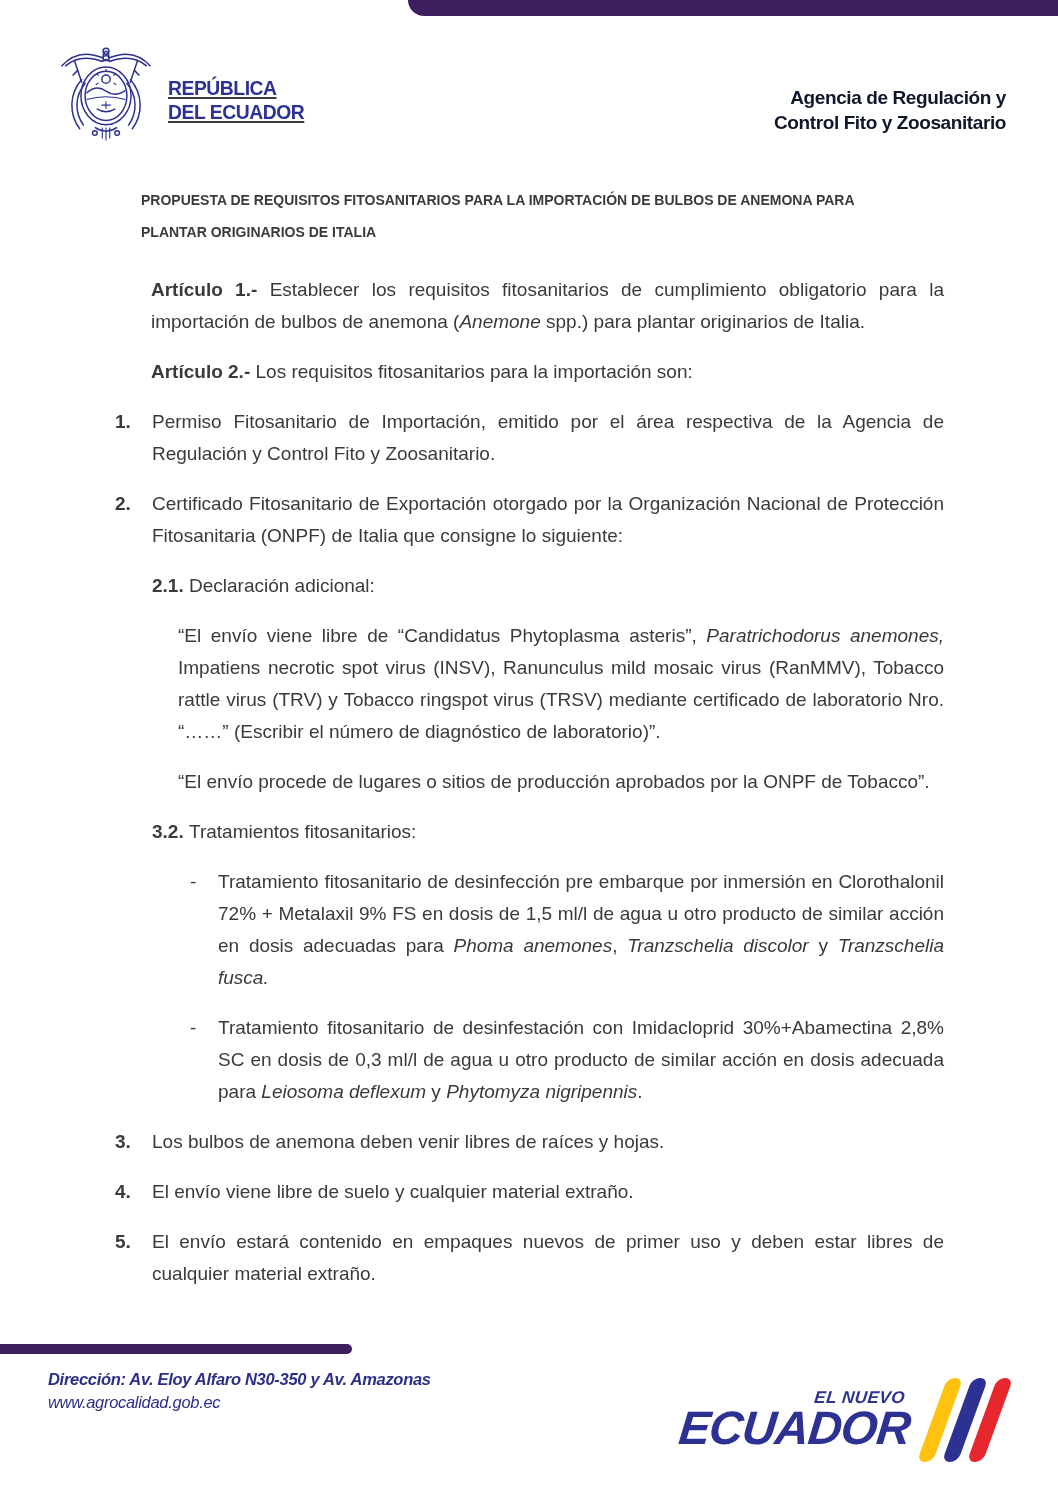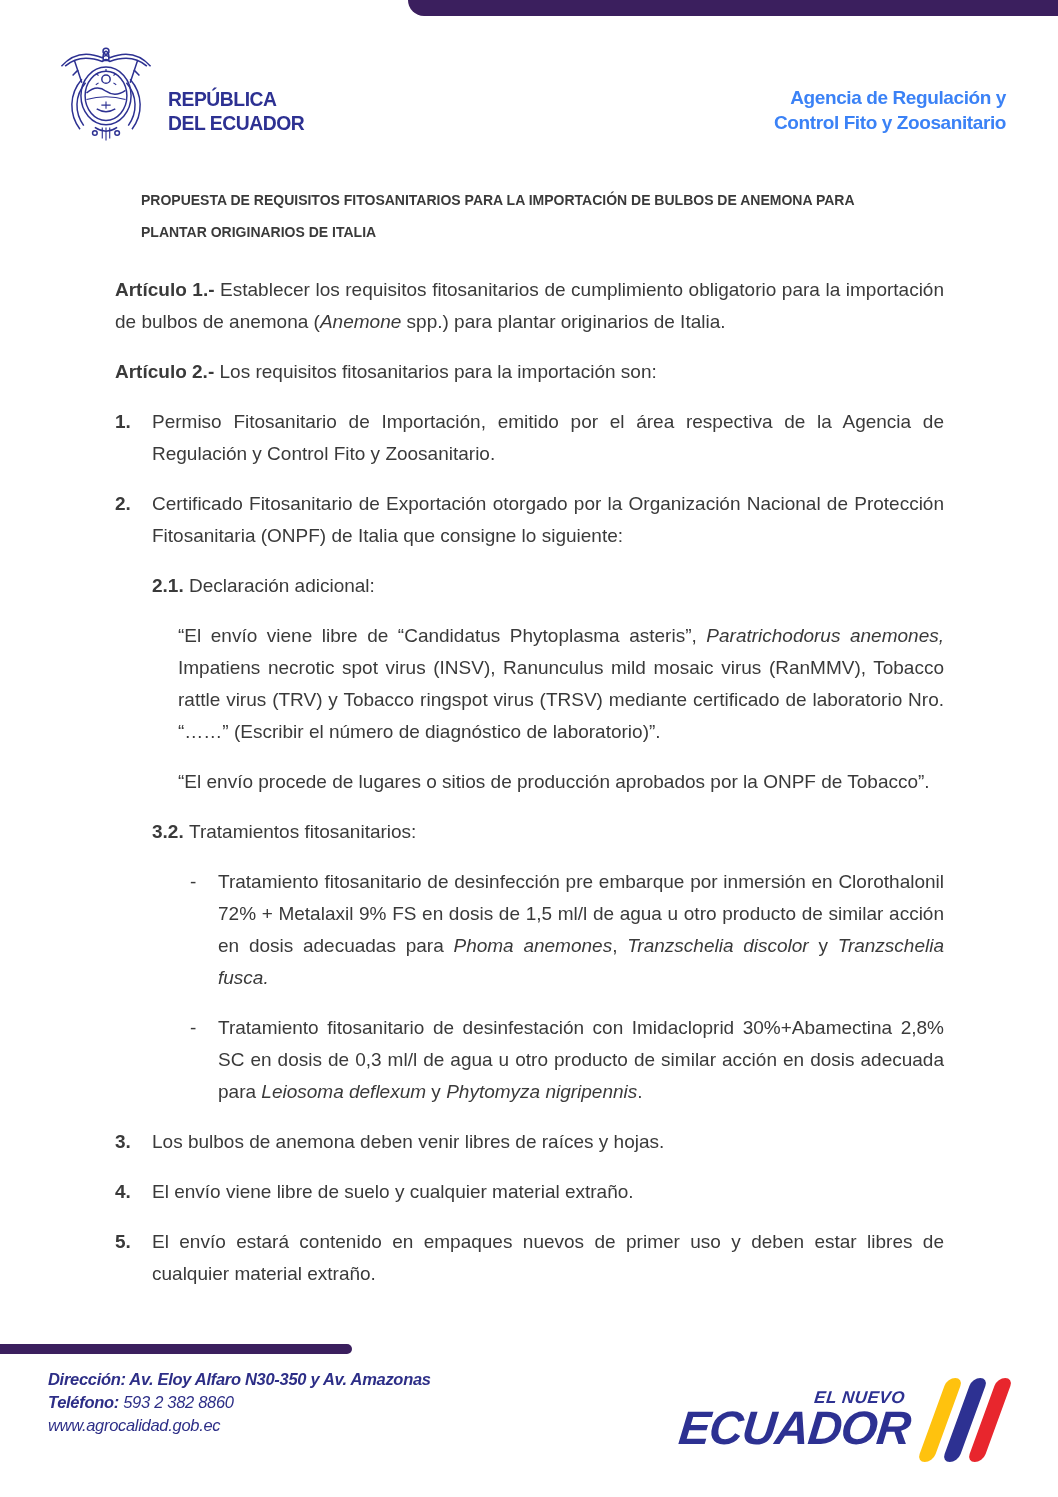--- a/index.html
+++ b/index.html
@@ -19,46 +19,46 @@
     position:absolute; top:0; left:408px; right:0; height:16px;
     background:#3b1f5e;
     border-radius:0 0 0 18px;
   }
 
   
   .header {
     position:absolute; top:42px; left:50px; right:52px;
     display:flex; justify-content:space-between; align-items:flex-start;
   }
-  .logo-group { display:flex; align-items:center; }
+  .logo-group { display:flex; align-items:flex-start;text-decoration:underline; }
   .coat { width:112px; height:104px; }
   .republic {
     margin-left:6px; margin-top:34px;
     color:#2d3192; font-weight:bold;
     font-size:21px; line-height:1.15;
     letter-spacing:-0.5px;
     transform:scaleX(0.92); transform-origin:left center;
   }
   .agency {
     margin-top:44px;
-    text-align:right; color:#3b82f6; font-weight:bold;
+    text-align:right; color:#0f172a; font-weight:bold;
     font-size:19px; line-height:1.3;
     letter-spacing:-0.4px;
   }
 
   
   .content {
     position:absolute; top:184px; left:115px; width:829px;
     font-size:19px; line-height:32px;
   }
   .doc-title {
     font-size:14px; font-weight:bold; text-align:left;
     line-height:32px; padding:0 26px; margin-bottom:26px;
   }
-  .para { text-align:justify; margin-bottom:18px; }
+  .para { text-align:justify; margin-bottom:18px;margin-left:36px; }
   .li { display:flex; margin-bottom:18px; }
   .li .num { flex:none; width:37px; font-weight:bold; }
   .li .litext { flex:1; text-align:justify; }
   .subhead { margin-left:37px; margin-bottom:18px; }
   .quote { margin-left:63px; text-align:justify; margin-bottom:18px; }
   .bullet { display:flex; margin-left:75px; margin-bottom:18px; }
   .bullet .dash { flex:none; width:28px; }
   .bullet .btext { flex:1; text-align:justify; }
 
   
@@ -195,23 +195,20 @@
 
   </div>
 
   <div class="footbar" style="background: rgb(59, 31, 94);"></div>
 
   <div class="footer-info">
     <div class="row1">
       <span class="lbl">Dirección:</span><span class="val"> Av. Eloy Alfaro N30-350 y Av. Amazonas</span>
     </div>
     <div>
-      <span class="lbl">Teléfono:</span><span class="val">  593 2 382 8860</span>
-    </div>
-    <div>
       <span class="val">www.agrocalidad.gob.ec</span>
     </div>
   </div>
 
   <div class="brand">
     <div class="brand-text">
       <div class="brand-top">EL NUEVO</div>
       <div class="brand-main">ECUADOR</div>
     </div>
     <div class="stripes">

